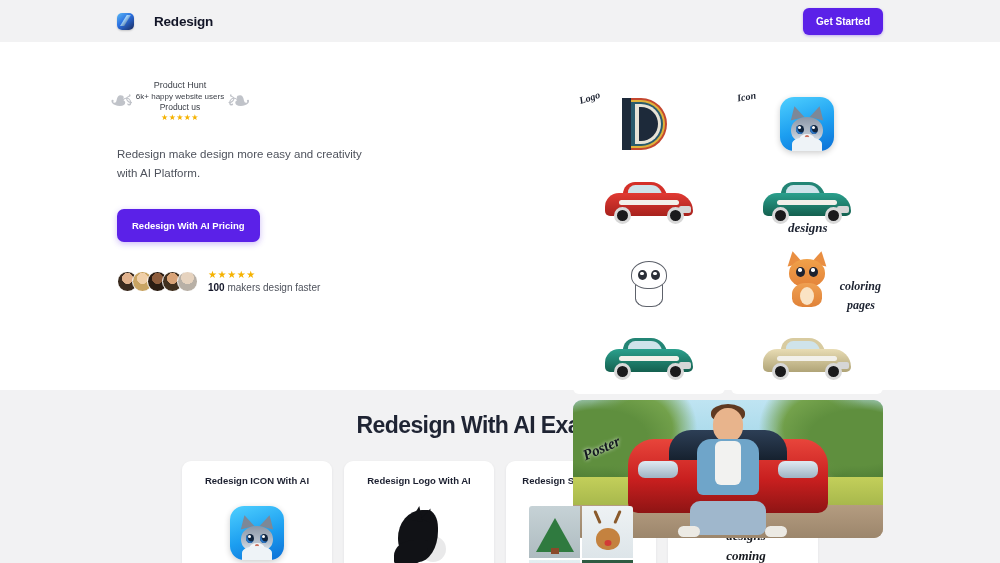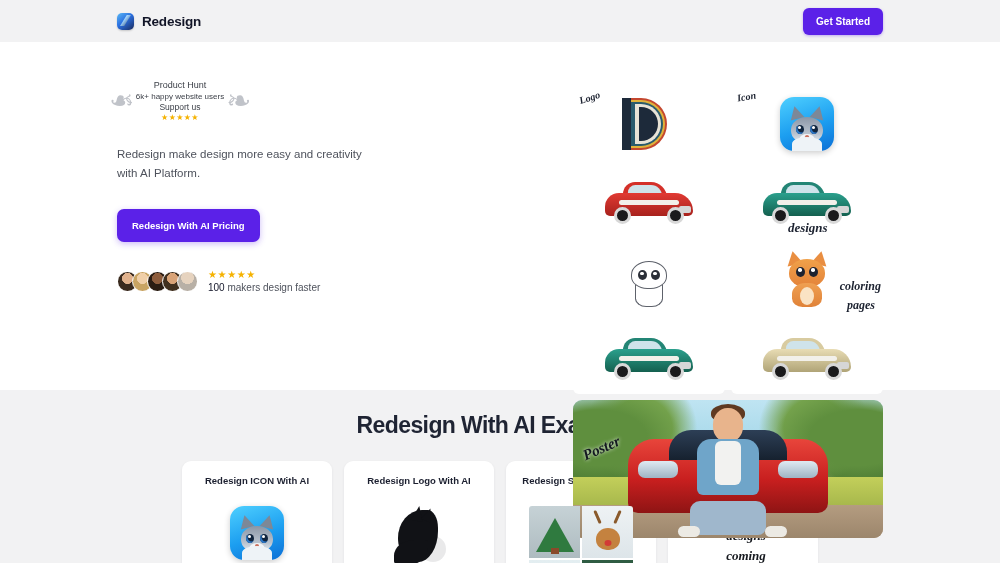--- a/index.html
+++ b/index.html
@@ -14,21 +14,21 @@
   
   .header {
     height: 42px;
     background: #f2f2f3;
     display: flex;
     align-items: center;
     position: relative;
   }
   .brand {
     position: absolute; left: 117px;
-    display: flex; align-items: center; gap: 8px;
+    display: flex; align-items: center; gap: 20px;
   }
   .brand-logo {
     width: 17px; height: 17px; border-radius: 5px;
     background: linear-gradient(140deg, #5ab9f5 0%, #2b6fe0 45%, #1c2b5c 100%);
     position: relative; overflow: hidden;
     box-shadow: 0 1px 2px rgba(0,0,0,.18);
   }
   .brand-logo::after {
     content: ""; position: absolute;
     left: 3px; top: 2.5px; width: 11px; height: 11px;
@@ -98,21 +98,21 @@
   .avatars { display: flex; }
   .avatar {
     width: 21px; height: 21px; border-radius: 50%;
     border: 1.5px solid #fff; margin-left: -6px;
     background-size: cover; position: relative; overflow: hidden;
   }
   .avatar:first-child { margin-left: 0; }
   .proof-right { line-height: 1.35; }
   .proof-stars { color: #f5b200; font-size: 10px; letter-spacing: .6px; }
   .proof-text { font-size: 10px; color: #4e525c; }
-  .proof-text b { color: #14172a; font-weight: 400; }
+  .proof-text b { color: #14172a; font-weight: 700; }
 
   
   .hero-right {
     flex: 1; padding-top: 46px; display: flex;
     justify-content: flex-end;
   }
   .gallery { width: 310px; }
   .grid4 {
     display: grid; grid-template-columns: 1fr 1fr;
     gap: 6px;
@@ -339,21 +339,21 @@
 </div>
 
 <section class="hero">
   <div class="hero-left">
 
     <div class="ph-badge">
       <div class="laurel left">❧</div>
       <div class="ph-center">
         <div class="ph-l1">Product Hunt</div>
         <div class="ph-l2">6k+ happy website users</div>
-        <div class="ph-l3">Support us</div>
+        <div class="ph-l3">Product us</div>
         <div class="stars">★★★★★</div>
       </div>
       <div class="laurel">❧</div>
     </div>
 
     <p class="hero-sub">Redesign make design more easy and creativity with AI Platform.</p>
     <button class="cta-hero">Redesign With AI Pricing</button>
 
     <div class="proof">
       <div class="avatars">

